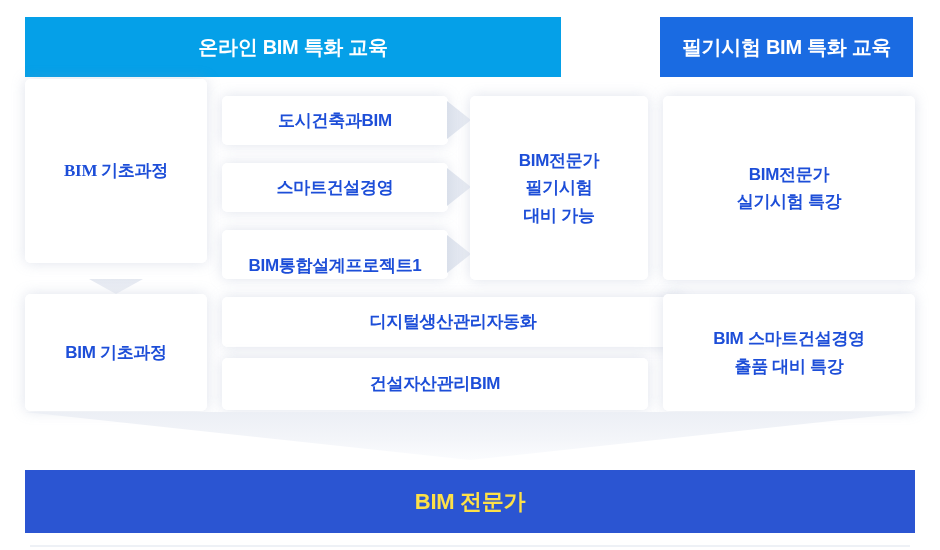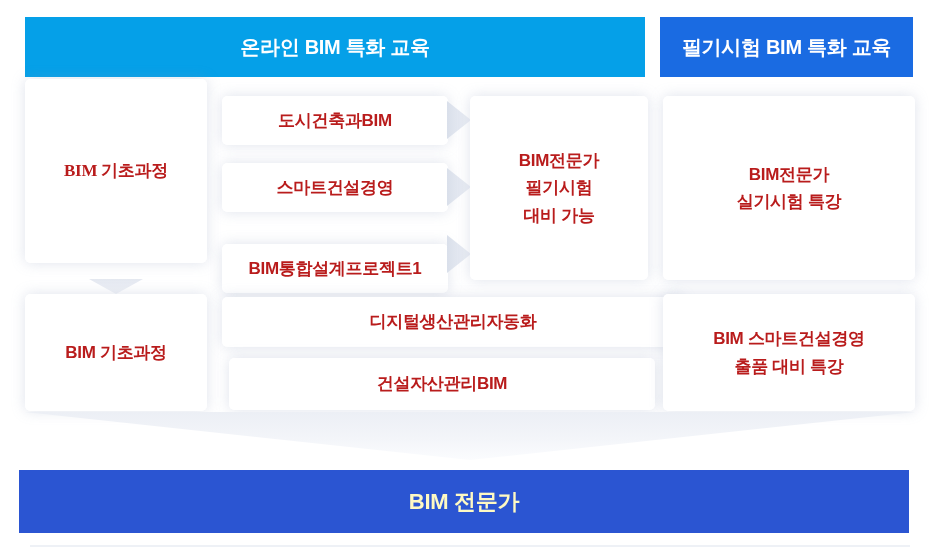--- a/index.html
+++ b/index.html
@@ -4,65 +4,65 @@
 <style>
   html,body{margin:0;padding:0;background:#fff;}
   .canvas{
     position:relative;width:940px;height:550px;background:#ffffff;overflow:hidden;
     font-family:"Liberation Sans","DejaVu Sans",sans-serif;
   }
   .hdr{
     position:absolute;top:17px;height:60px;display:flex;align-items:center;justify-content:center;
     color:#ffffff;font-size:20px;font-weight:700;letter-spacing:-.3px;
   }
-  .hdr-online{left:25px;width:620px;background:#05a0e8;}
+  .hdr-online{left:25px;width:536px;background:#05a0e8;}
   .hdr-offline{left:660px;width:253px;background:#1a6be2;}
   .card{
     position:absolute;background:#ffffff;border-radius:5px;
     box-shadow:0 0 14px rgba(140,155,185,.28);
     display:flex;align-items:center;justify-content:center;text-align:center;
-    color:#b91c1c;font-size:17px;font-weight:600;letter-spacing:-.3px;line-height:1.6;
+    color:#1d4ed8;font-size:17px;font-weight:600;letter-spacing:-.3px;line-height:1.6;
   }
   .multiline{white-space:pre-line;}
   
   .box-basic{left:25px;top:79px;width:182px;height:184px;font-family:Liberation Serif, serif;}
   .box-advanced{left:25px;top:294px;width:182px;height:117px;}
   
   .subj{left:222px;width:226px;height:49px;}
-  .subj-1{top:96px;} .subj-2{top:163px;} .subj-3{top:244px;}
+  .subj-1{top:96px;} .subj-2{top:163px;} .subj-3{top:230px;align-items:flex-end;}
   
   .chev{
     position:absolute;left:447px;width:24px;height:38px;
     clip-path:polygon(0 0,100% 50%,0 100%);
     background:linear-gradient(to right,#d9dfea,#eef1f7);
   }
   .chev-1{top:101px;} .chev-2{top:168px;} .chev-3{top:235px;}
   .box-outcome{left:470px;top:96px;width:178px;height:184px;}
   .box-practical{left:663px;top:96px;width:252px;height:184px;}
   
   .box-digital{left:222px;top:297px;width:462px;height:50px;text-align:center;}
-  .box-asset{left:229px;top:358px;width:426px;height:52px;}
+  .box-asset{left:222px;top:358px;width:426px;height:52px;}
   .box-competition{left:663px;top:294px;width:252px;height:117px;}
   
   .small-down{
     position:absolute;left:89px;top:279px;width:54px;height:15px;
     clip-path:polygon(0 0,100% 0,50% 100%);
     background:linear-gradient(to bottom,#e4e8f0,#f2f4f9);
   }
   
   .big-down{
     position:absolute;left:25px;top:412px;width:890px;height:48px;
     clip-path:polygon(0 0,100% 0,50% 100%);
     background:linear-gradient(to bottom,#eceff5 0%,#f3f5f9 55%,#fbfcfe 100%);
   }
   
   .footer-bar{
-    position:absolute;left:19px;top:470px;width:890px;height:63px;background:#2b55d2;
+    position:absolute;left:25px;top:470px;width:890px;height:63px;background:#2b55d2;
     display:flex;align-items:center;justify-content:center;
-    color:#fef9c3;font-size:22px;font-weight:700;letter-spacing:-.3px;
+    color:#fde047;font-size:22px;font-weight:700;letter-spacing:-.3px;
   }
   .bottom-line{position:absolute;left:30px;top:545px;width:880px;height:2px;background:#eef1f6;}
 </style>
 </head>
 <body>
 
 <div class="canvas">
 
   <div class="hdr hdr-online">
     <span>온라인 BIM 특화 교육</span>

